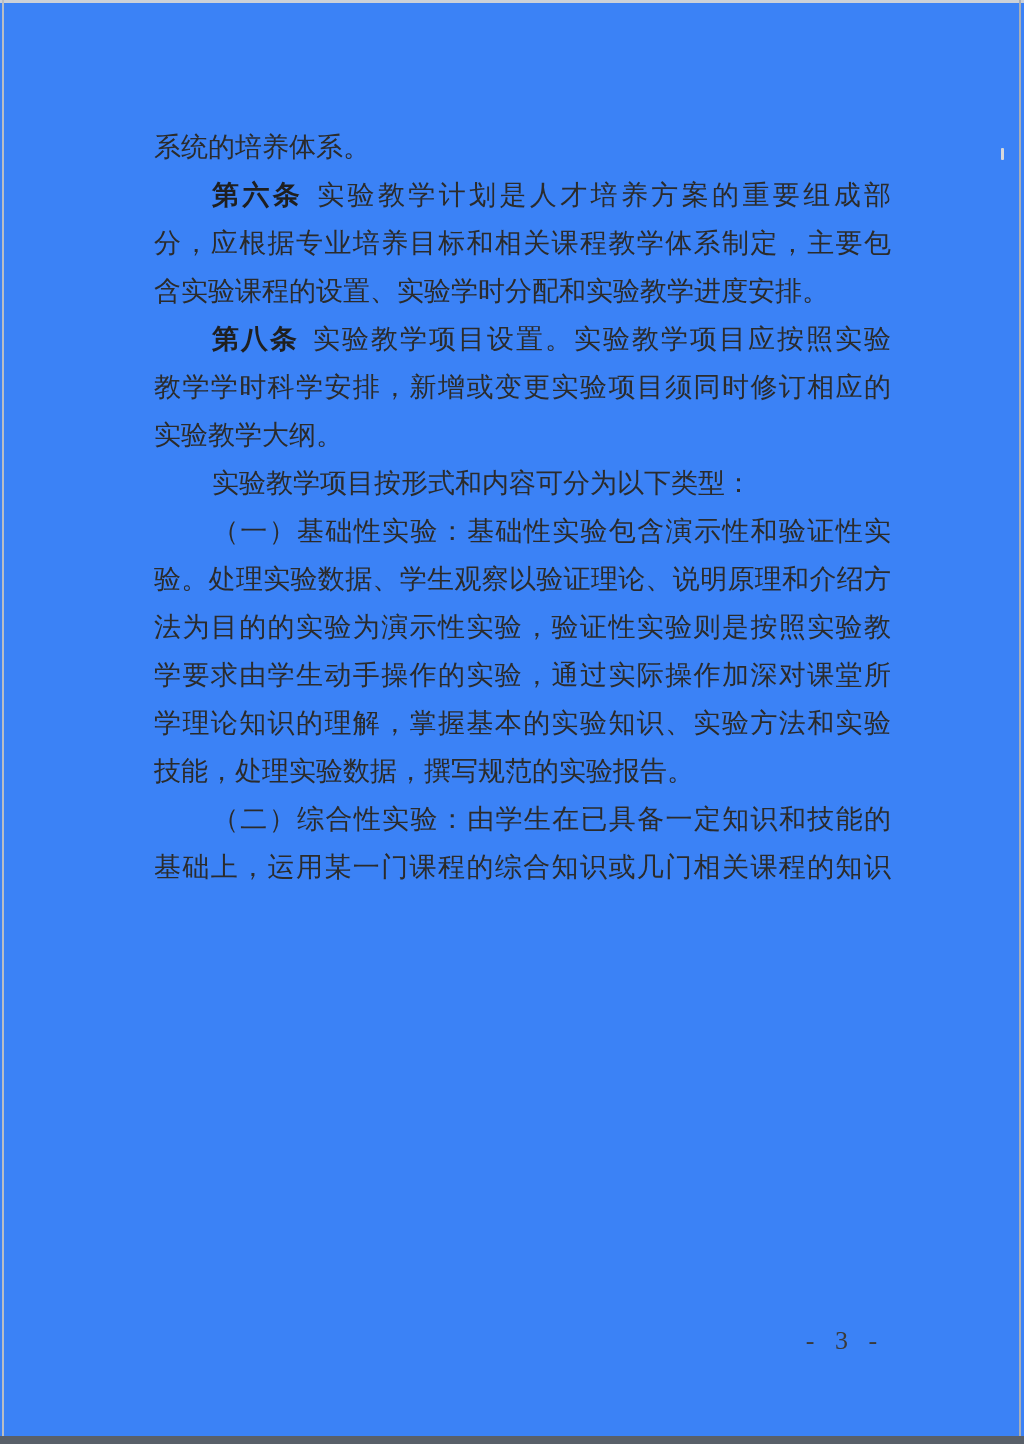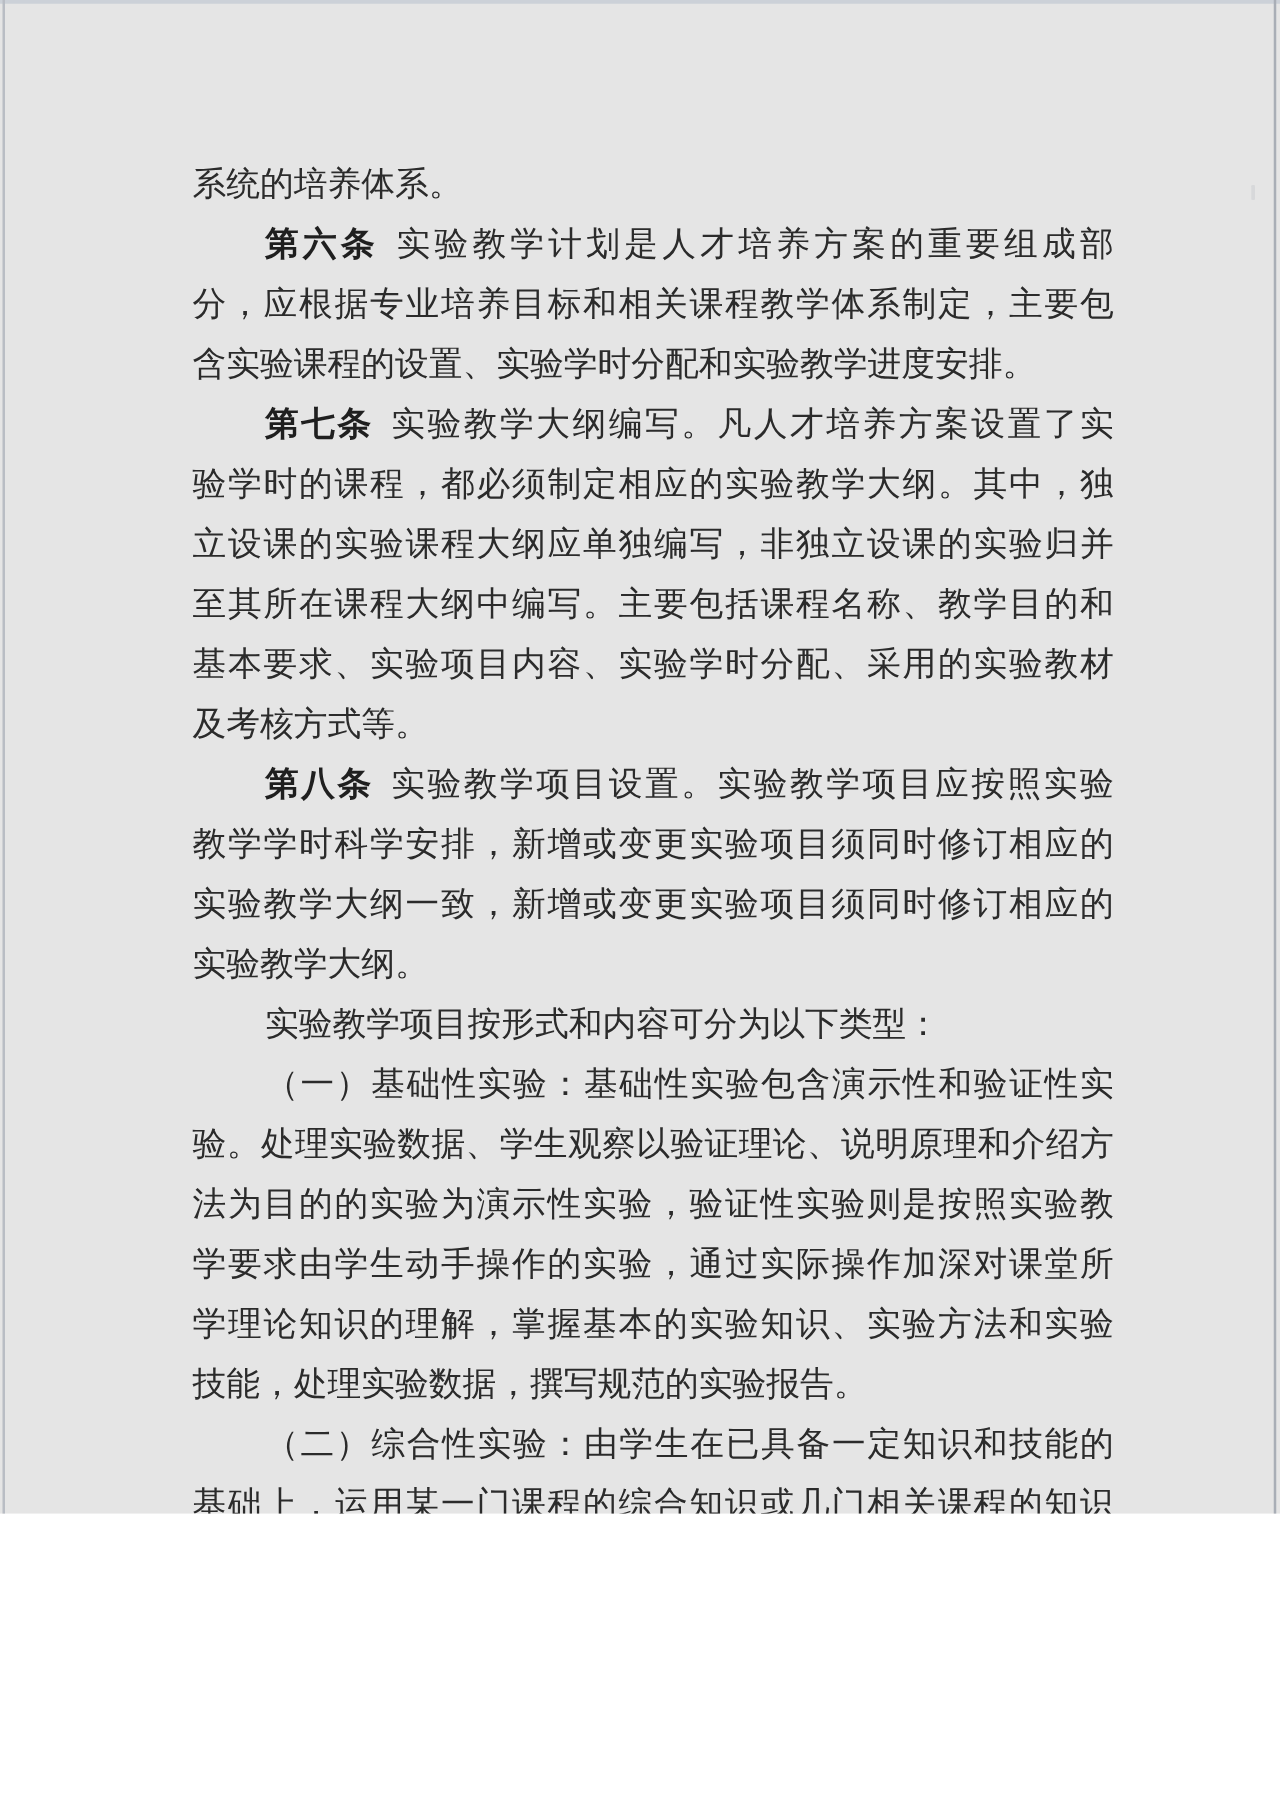--- a/index.html
+++ b/index.html
@@ -1,21 +1,21 @@
 <!DOCTYPE html>
 <html><head>
 <meta charset="utf-8">
 <title>Document</title>
 <style>
   html, body { margin: 0; padding: 0; background: #ffffff; }
   .page {
     position: relative;
     width: 1024px;
-    height: 1211px;
-    background: #e5e5e5;
+    height: 1444px;
+    background: #3b82f6;
     overflow: hidden;
     font-family: Liberation Serif, serif;
     color: #2b2b2b;
   }
   .edge-top    { position: absolute; left: 0; top: 0; width: 1024px; height: 3px; background: #ccd1d8; }
   .edge-left   { position: absolute; left: 2px; top: 0; width: 2px; height: 1444px; background: #b9bdc4; }
   .edge-right  { position: absolute; left: 1019px; top: 0; width: 2px; height: 1444px; background: #a9aeb6; }
   .edge-bottom { position: absolute; left: 0; top: 1436px; width: 1024px; height: 8px; background: #596069; }
   .speck { position: absolute; left: 1001px; top: 148px; width: 3px; height: 12px; background: #d7d8da; border-radius: 1px; }
 
@@ -67,33 +67,24 @@
     <div class="para">
       <div class="line">系统的培养体系。</div>
     </div>
 
     <div class="para">
       <div class="line just indent"><span class="lead">第六条</span><span>实验教学计划是人才培养方案的重要组成部</span></div>
       <div class="line just">分，应根据专业培养目标和相关课程教学体系制定，主要包</div>
       <div class="line">含实验课程的设置、实验学时分配和实验教学进度安排。</div>
     </div>
 
-    <div class="para">
-      <div class="line just indent"><span class="lead">第七条</span><span>实验教学大纲编写。凡人才培养方案设置了实</span></div>
-      <div class="line just">验学时的课程，都必须制定相应的实验教学大纲。其中，独</div>
-      <div class="line just">立设课的实验课程大纲应单独编写，非独立设课的实验归并</div>
-      <div class="line just">至其所在课程大纲中编写。主要包括课程名称、教学目的和</div>
-      <div class="line just">基本要求、实验项目内容、实验学时分配、采用的实验教材</div>
-      <div class="line">及考核方式等。</div>
-    </div>
 
     <div class="para">
       <div class="line just indent"><span class="lead">第八条</span><span>实验教学项目设置。实验教学项目应按照实验</span></div>
       <div class="line just">教学学时科学安排，新增或变更实验项目须同时修订相应的</div>
-      <div class="line just">实验教学大纲一致，新增或变更实验项目须同时修订相应的</div>
       <div class="line">实验教学大纲。</div>
     </div>
 
     <div class="para">
       <div class="line indent">实验教学项目按形式和内容可分为以下类型：</div>
     </div>
 
     <div class="para">
       <div class="line just indent">（一）基础性实验：基础性实验包含演示性和验证性实</div>
       <div class="line just">验。处理实验数据、学生观察以验证理论、说明原理和介绍方</div>

